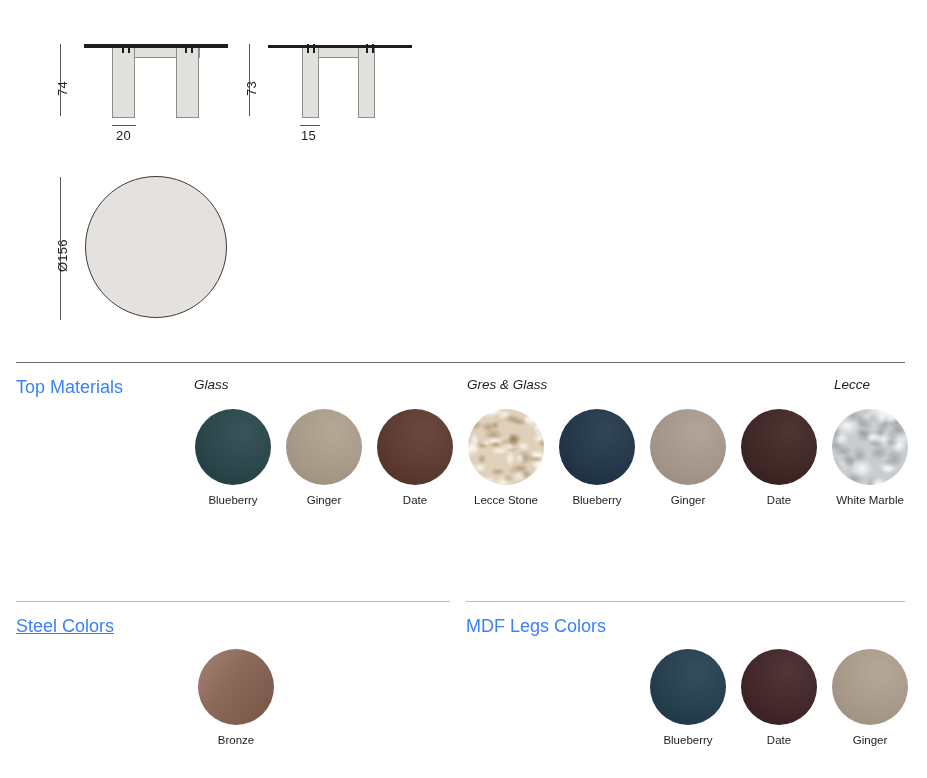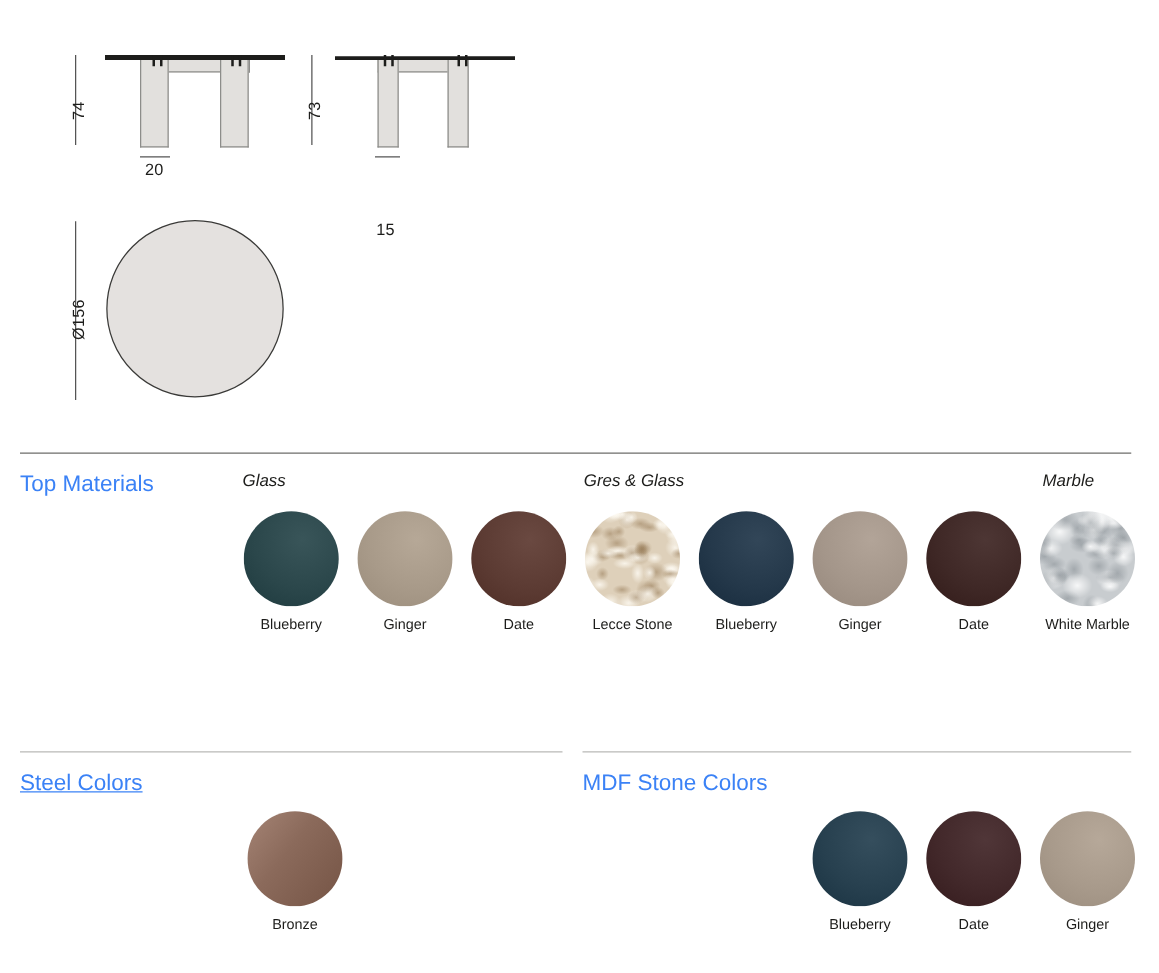--- a/index.html
+++ b/index.html
@@ -139,37 +139,37 @@
 
       <div class="leg" style="left:302px; top:48px; width:17px; height:70px;"></div>
       <div class="leg" style="left:358px; top:48px; width:17px; height:70px;"></div>
 
       <div class="bracket" style="left:307px; top:44px; width:2px; height:9px;"></div>
       <div class="bracket" style="left:313px; top:44px; width:2px; height:9px;"></div>
       <div class="bracket" style="left:366px; top:44px; width:2px; height:9px;"></div>
       <div class="bracket" style="left:372px; top:44px; width:2px; height:9px;"></div>
 
       <div class="dimline hline" style="left:300px; top:125px; width:20px;"></div>
-      <div class="dimtext" style="left:301px; top:128px;margin-top:48px;">15</div>
+      <div class="dimtext" style="left:301px; top:128px;">15</div>
     </div>
 
     <div>
       <div class="dimline vline" style="left:60px; top:177px; width:1px; height:143px;"></div>
       <div class="dimtext vert" style="left:55px; top:272px;">Ø156</div>
       <div class="circle-top" style="left:85px; top:176px; width:142px; height:142px;"></div>
     </div>
   </div>
 
   <div class="divider dark" style="left:16px; top:362px; width:889px;"></div>
 
   <div class="sec-label" style="left:16px; top:377px;">Top Materials</div>
 
   <div class="group-label" style="left:194px; top:377px;">Glass</div>
   <div class="group-label" style="left:467px; top:377px;">Gres &amp; Glass</div>
-  <div class="group-label" style="left:834px; top:377px;">Marble</div>
+  <div class="group-label" style="left:834px; top:377px;">Lecce</div>
 
   <div class="swatch-wrap" style="left:195px; top:409px;">
     <div class="swatch" style="background-image: radial-gradient(circle at 62% 30%, rgb(57, 85, 89) 0%, rgb(43, 71, 75) 55%, rgb(29, 57, 61) 100%); background-color: rgb(43, 71, 75);"></div>
     <span class="swatch-name">Blueberry</span>
   </div>
   <div class="swatch-wrap" style="left:286px; top:409px;">
     <div class="swatch" style="background-image: radial-gradient(circle at 62% 30%, rgb(182, 168, 151) 0%, rgb(168, 154, 137) 55%, rgb(154, 140, 123) 100%); background-color: rgb(168, 154, 137);"></div>
     <span class="swatch-name">Ginger</span>
   </div>
   <div class="swatch-wrap" style="left:377px; top:409px;">
@@ -201,21 +201,21 @@
 
   <div class="divider light" style="left:16px; top:601px; width:434px;"></div>
   <div class="sec-label" style="left:16px; top:616px;text-decoration:underline;">Steel Colors</div>
 
   <div class="swatch-wrap" style="left:198px; top:649px;">
     <div class="swatch metal" style="background-image: linear-gradient(128deg, rgb(165, 132, 117) 0%, rgb(139, 106, 91) 42%, rgb(117, 84, 69) 100%); background-color: rgb(139, 106, 91);"></div>
     <span class="swatch-name">Bronze</span>
   </div>
 
   <div class="divider light" style="left:466px; top:601px; width:439px;"></div>
-  <div class="sec-label" style="left:466px; top:616px;">MDF Stone Colors</div>
+  <div class="sec-label" style="left:466px; top:616px;">MDF Legs Colors</div>
 
   <div class="swatch-wrap" style="left:650px; top:649px;">
     <div class="swatch" style="background-image: radial-gradient(circle at 62% 30%, rgb(53, 78, 93) 0%, rgb(39, 64, 79) 55%, rgb(25, 50, 65) 100%); background-color: rgb(39, 64, 79);"></div>
     <span class="swatch-name">Blueberry</span>
   </div>
   <div class="swatch-wrap" style="left:741px; top:649px;">
     <div class="swatch" style="background-image: radial-gradient(circle at 62% 30%, rgb(80, 54, 56) 0%, rgb(66, 40, 42) 55%, rgb(52, 26, 28) 100%); background-color: rgb(66, 40, 42);"></div>
     <span class="swatch-name">Date</span>
   </div>
   <div class="swatch-wrap" style="left:832px; top:649px;">

